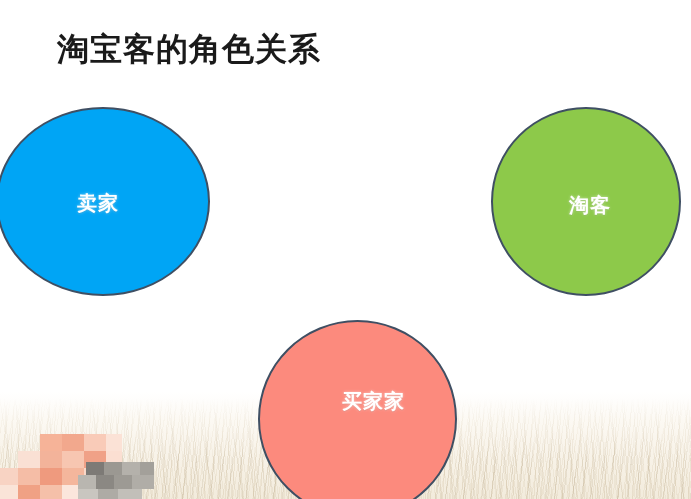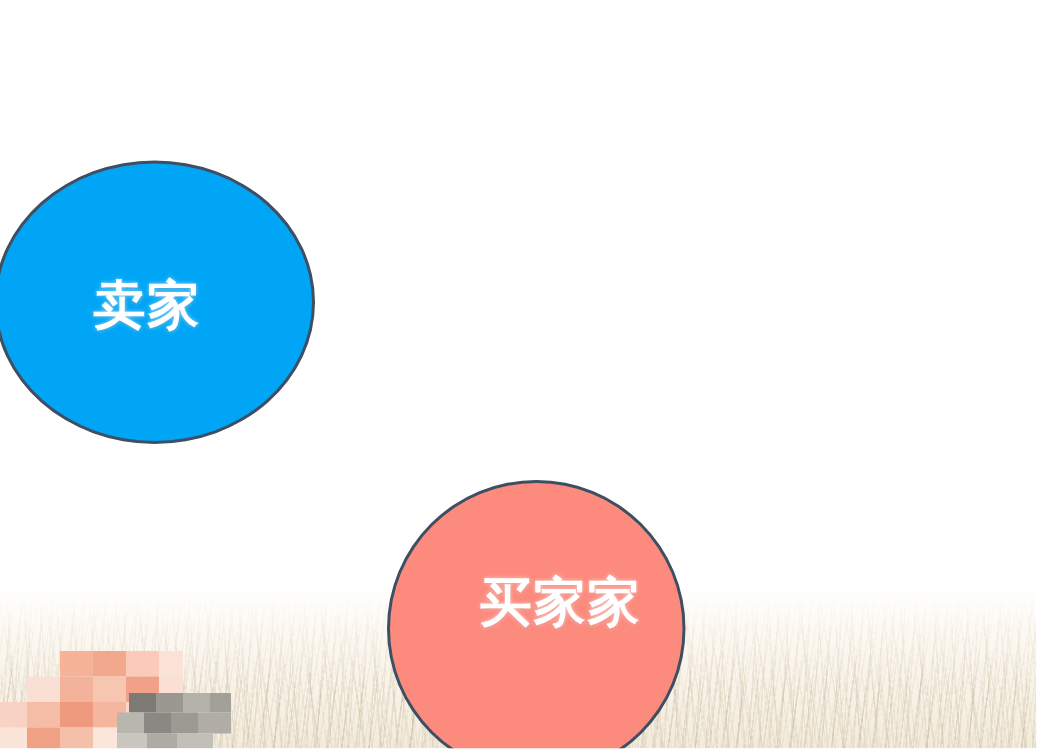--- a/index.html
+++ b/index.html
@@ -79,21 +79,21 @@
     position: absolute;
     border-radius: 50%;
     border: 2px solid #3f4f63;
     box-sizing: border-box;
     display: flex;
     align-items: center;
     justify-content: center;
   }
   .node-label {
     color: #ffffff;
-    font-size: 35px;
+    font-size: 20px;
     font-weight: bold;
     letter-spacing: 1px;
     text-shadow: 0 0 3px rgba(255,255,255,0.55), 0 1px 1px rgba(0,0,0,0.10);
     white-space: nowrap;
   }
 
   .node-seller {
     left: -4px;
     top: 107px;
     width: 214px;
@@ -142,25 +142,29 @@
 </style>
 </head>
 <body>
 
 <div id="stage" style="background: rgb(255, 255, 255);">
 
   <div class="bg-photo"></div>
   <div class="bg-grass"></div>
   <div class="bg-grass-2"></div>
 
+  <div class="slide-title" style="color: rgb(26, 26, 26);">淘宝客的角色关系</div>
 
   <div class="node node-seller" style="background: rgb(0, 165, 245); border-color: rgb(63, 79, 99);">
     <span class="node-label" style="color: rgb(255, 255, 255);">卖家</span>
   </div>
 
+  <div class="node node-taoke" style="background: rgb(141, 201, 74); border-color: rgb(63, 79, 99);">
+    <span class="node-label" style="color: rgb(255, 255, 255);">淘客</span>
+  </div>
 
   <div class="node node-buyer" style="background: rgb(252, 138, 125); border-color: rgb(63, 79, 99);">
     <span class="node-label" style="color: rgb(255, 255, 255);">买家家</span>
   </div>
 
   <div class="mosaic" id="mosaic">
       <i style="left: 40px; top: 2px; width: 22px; height: 17px; background: rgb(246, 179, 152);"></i>
       <i style="left: 62px; top: 2px; width: 22px; height: 17px; background: rgb(242, 168, 141);"></i>
       <i style="left: 84px; top: 2px; width: 22px; height: 17px; background: rgb(249, 203, 184);"></i>
       <i style="left: 106px; top: 2px; width: 16px; height: 17px; background: rgb(251, 226, 214);"></i>

